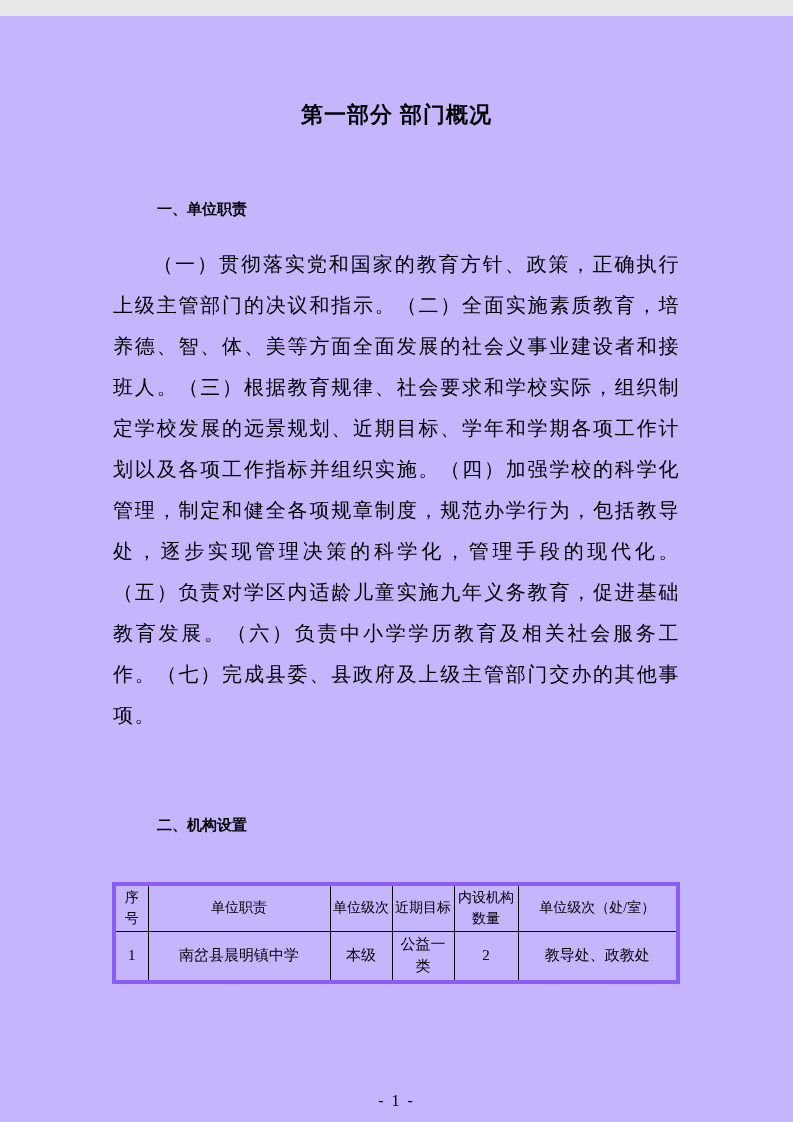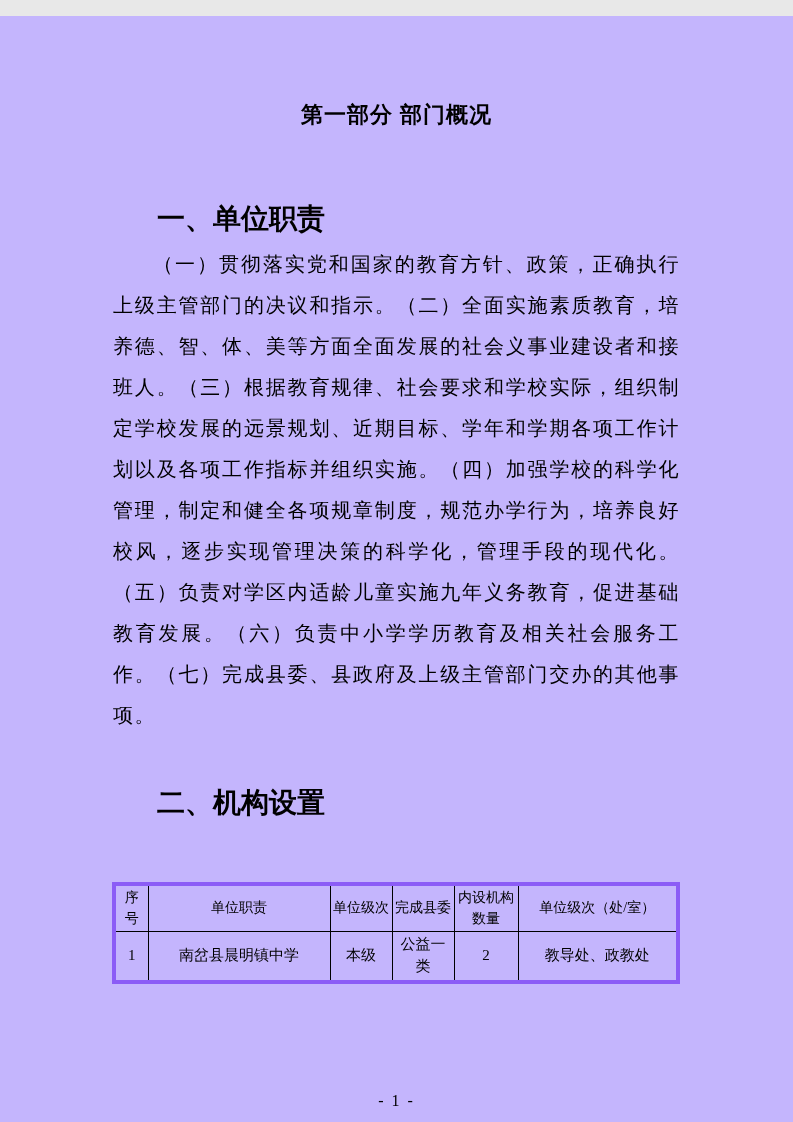--- a/index.html
+++ b/index.html
@@ -22,24 +22,24 @@
     font-family: "Liberation Sans", "DejaVu Sans", sans-serif;
     font-weight: bold;
     font-size: 22px;
     letter-spacing: 1px;
   }
   .section-heading {
     position: absolute;
     left: 157px;
     font-family: "Liberation Sans", "DejaVu Sans", sans-serif;
     font-weight: bold;
-    font-size: 28px;
+    font-size: 15px;
   }
   .heading-1 { top: 184px; }
-  .heading-2 { top: 768px; }
+  .heading-2 { top: 800px; }
   .body-para {
     position: absolute;
     left: 113px;
     width: 567px;
     font-size: 20px;
     letter-spacing: 1.5px;
     text-align: justify;
     text-justify: inter-character;
     text-indent: 2em;
   }
@@ -77,40 +77,40 @@
 </style>
 </head>
 <body>
 
 <div class="page">
 
   <div class="doc-title">第一部分 部门概况</div>
 
   <div class="section-heading heading-1">一、单位职责</div>
 
-  <div class="body-para para-1">（一）贯彻落实党和国家的教育方针、政策，正确执行上级主管部门的决议和指示。（二）全面实施素质教育，培养德、智、体、美等方面全面发展的社会义事业建设者和接班人。（三）根据教育规律、社会要求和学校实际，组织制定学校发展的远景规划、近期目标、学年和学期各项工作计划以及各项工作指标并组织实施。（四）加强学校的科学化管理，制定和健全各项规章制度，规范办学行为，培养良好校风，逐步实现管理决策的科学化，管理手段的现代化。（五）负责对学区内适龄儿童实施九年义务教育，促进基础教育发展。（六）负责中小学学历教育及相关社会服务工作。（七）完成县委、县政府及上级主管部门交办的其他事项。</div>
+  <div class="body-para para-1">（一）贯彻落实党和国家的教育方针、政策，正确执行上级主管部门的决议和指示。（二）全面实施素质教育，培养德、智、体、美等方面全面发展的社会义事业建设者和接班人。（三）根据教育规律、社会要求和学校实际，组织制定学校发展的远景规划、近期目标、学年和学期各项工作计划以及各项工作指标并组织实施。（四）加强学校的科学化管理，制定和健全各项规章制度，规范办学行为，包括教导处，逐步实现管理决策的科学化，管理手段的现代化。（五）负责对学区内适龄儿童实施九年义务教育，促进基础教育发展。（六）负责中小学学历教育及相关社会服务工作。（七）完成县委、县政府及上级主管部门交办的其他事项。</div>
 
   <div class="section-heading heading-2">二、机构设置</div>
 
 
   <table class="org-table">
     <colgroup>
       <col style="width:34px">
       <col style="width:182px">
       <col style="width:62px">
       <col style="width:62px">
       <col style="width:64px">
       <col style="width:160px">
     </colgroup>
     <thead>
       <tr>
         <th>序号</th>
         <th>单位职责</th>
         <th>单位级次</th>
-        <th>完成县委</th>
+        <th>近期目标</th>
         <th>内设机构数量</th>
         <th>单位级次（处/室）</th>
       </tr>
     </thead>
     <tbody>
       <tr>
         <td>1</td>
         <td>南岔县晨明镇中学</td>
         <td>本级</td>
         <td>公益一类</td>

